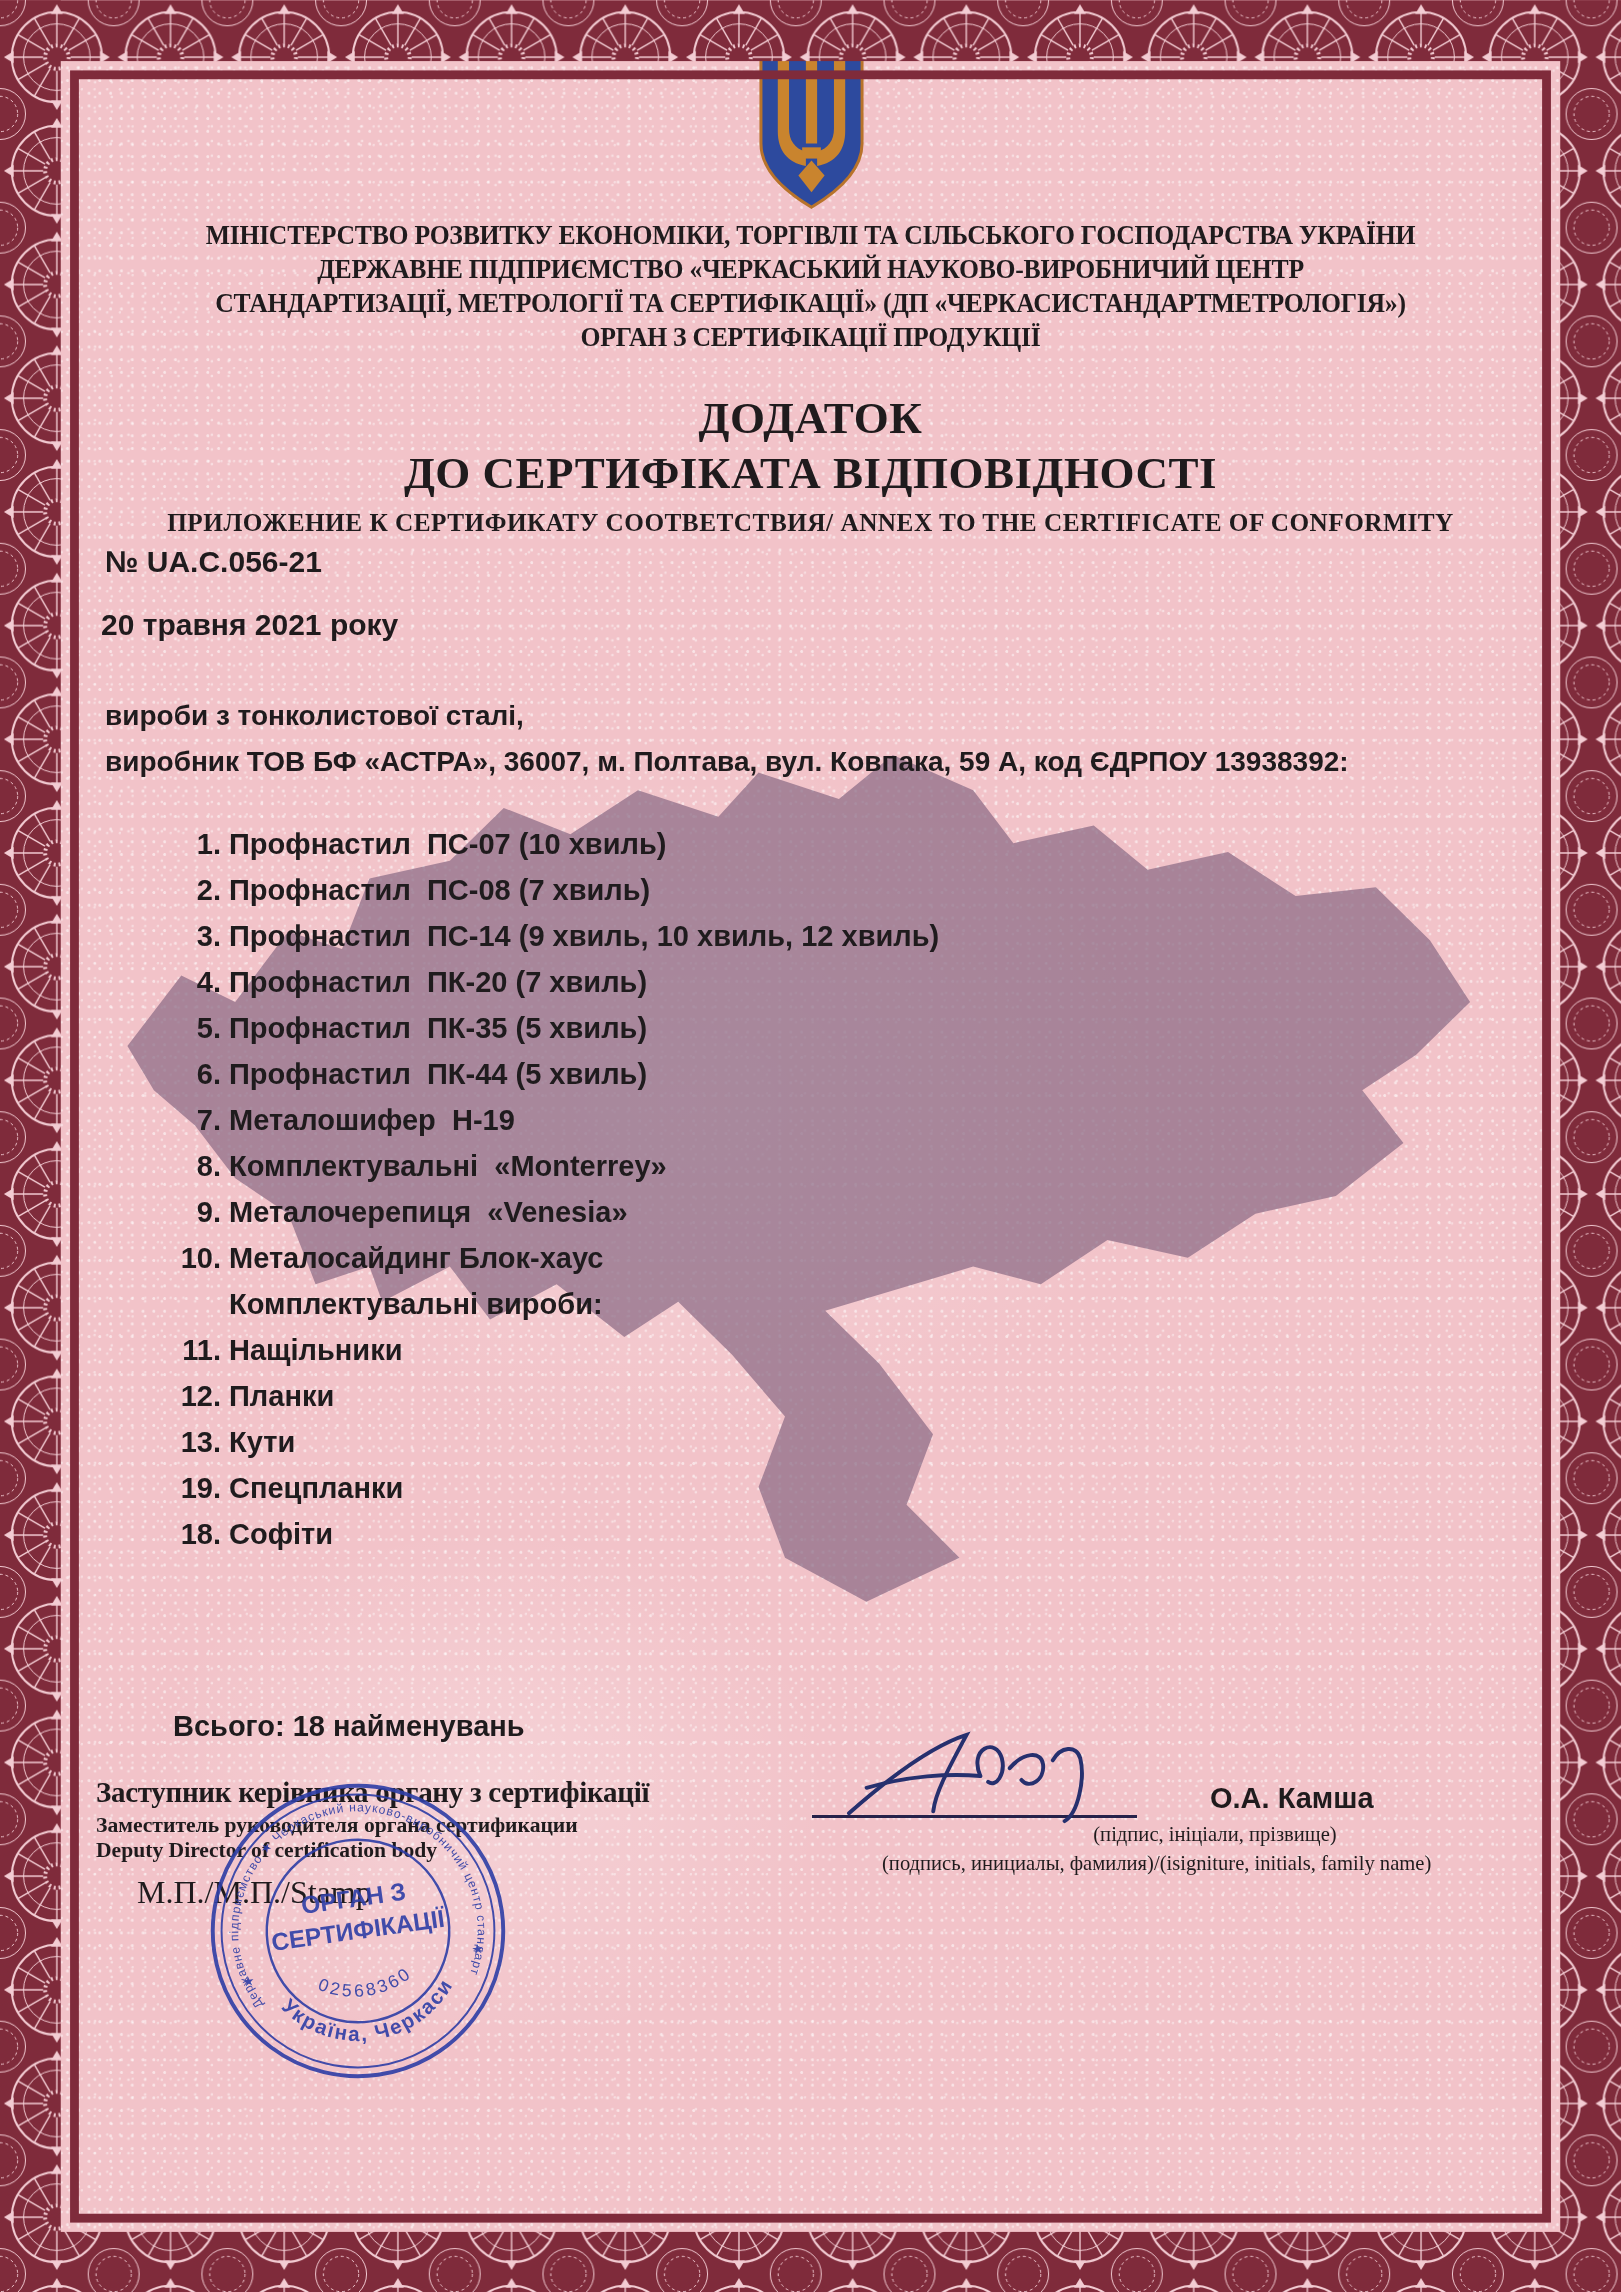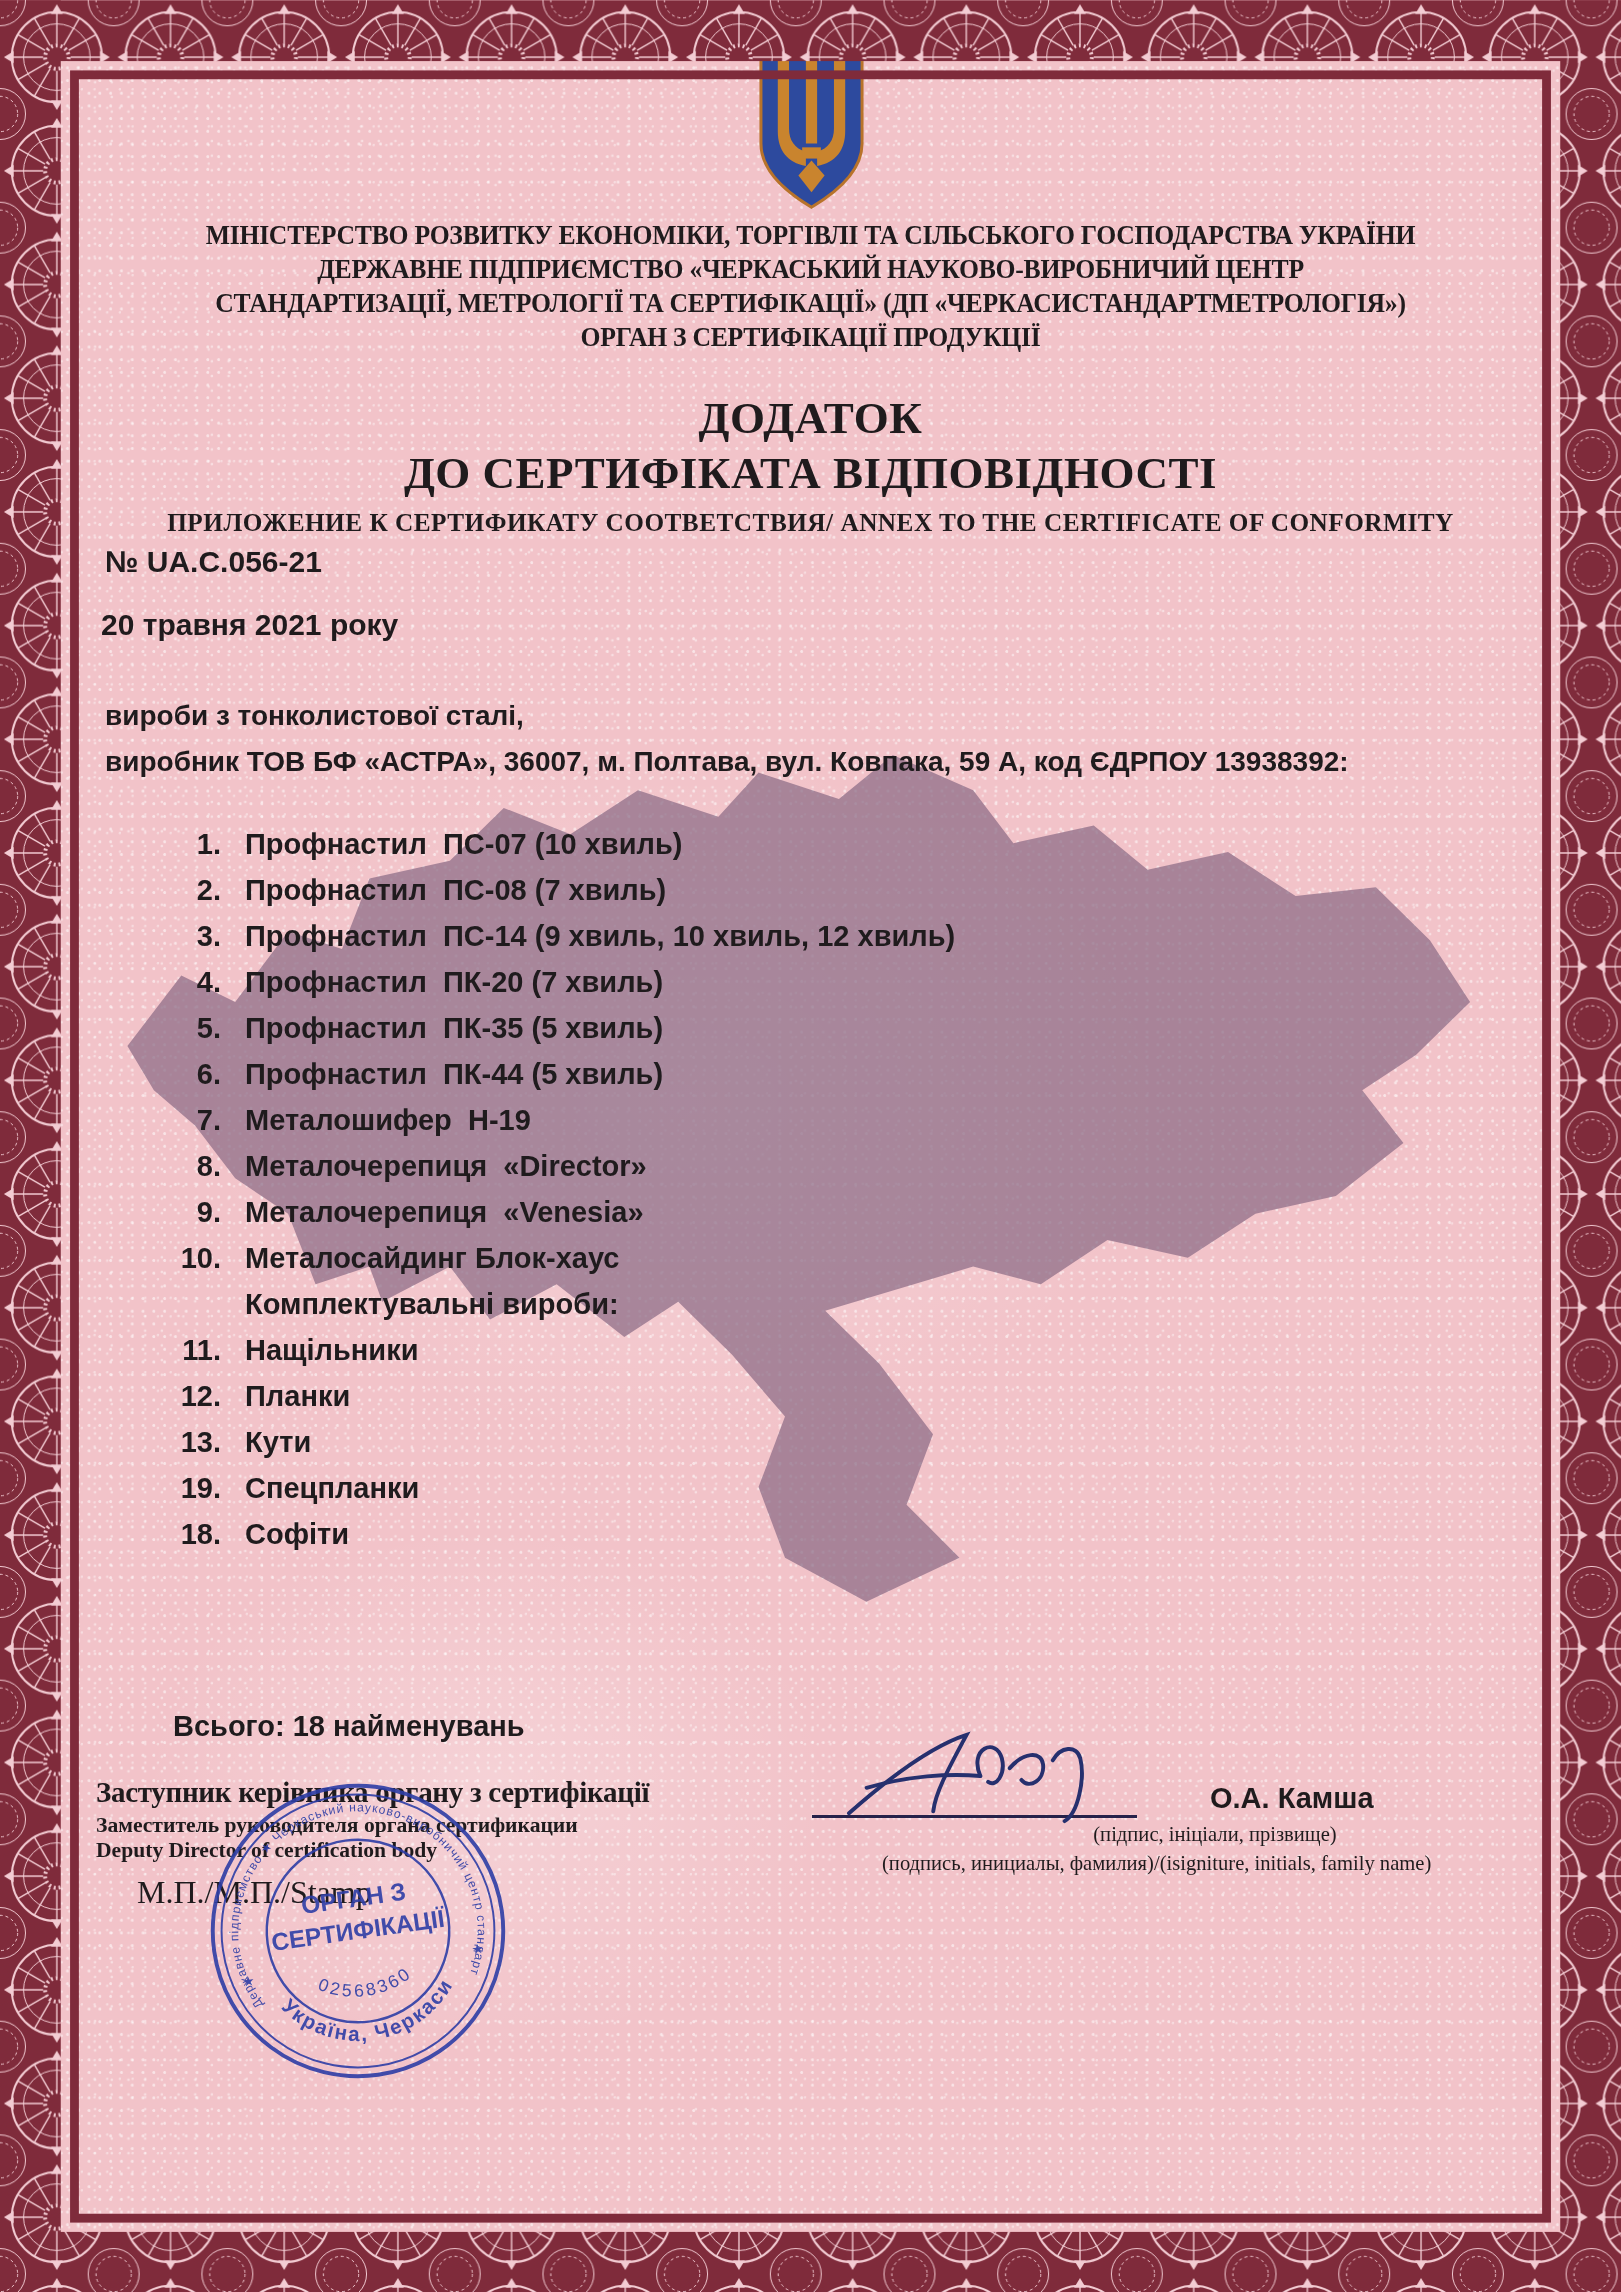--- a/index.html
+++ b/index.html
@@ -24,21 +24,21 @@
   .hline{font-size:26.5px;line-height:34px;letter-spacing:-0.3px;transform:scaleX(.97);}
   .title-big{font-size:45px;line-height:53px;letter-spacing:0.5px;}
   .subtitle{font-size:25.5px;letter-spacing:0.5px;transform:scaleX(.99);}
   
   .cert-no{font-size:30px;text-align:right;}
   .body-line{font-size:28px;}
   
   #list{left:167px;top:828px;z-index:3;}
   .row{display:flex;height:46px;align-items:flex-start;}
   .row .num{width:54px;text-align:right;font-size:29px;font-family:"Liberation Sans",sans-serif;font-weight:bold;}
-  .row .txt{margin-left:24px;font-size:29px;font-family:"Liberation Sans",sans-serif;font-weight:bold;white-space:pre;}
+  .row .txt{margin-left:8px;font-size:29px;font-family:"Liberation Sans",sans-serif;font-weight:bold;white-space:pre;}
   .cap-sm{font-size:20.6px;} .z3{z-index:3;}
   #sig-line{left:812px;top:1815px;width:325px;height:2.9px;background:#26224a;z-index:3;}
   #border-svg{left:0;top:0;z-index:6;pointer-events:none;}
   #map-svg{left:0;top:0;z-index:1;pointer-events:none;}
   #stamp-svg{left:201px;top:1774px;z-index:5;transform:rotate(-8deg);opacity:.9;}
   #sig-svg{left:843px;top:1727px;z-index:4;}
   #emblem-svg{left:755px;top:35px;z-index:3;}
 </style>
 </head>
 <body>
@@ -115,21 +115,21 @@
     <span class="txt">Профнастил  ПК-44 (5 хвиль)</span>
   </div>
 
   <div class="row">
     <span class="num">7.</span>
     <span class="txt">Металошифер  Н-19</span>
   </div>
 
   <div class="row">
     <span class="num">8.</span>
-    <span class="txt">Металочерепиця  «Director»</span>
+    <span class="txt">Комплектувальні  «Monterrey»</span>
   </div>
 
   <div class="row">
     <span class="num">9.</span>
     <span class="txt">Металочерепиця  «Venesia»</span>
   </div>
 
   <div class="row">
     <span class="num">10.</span>
     <span class="txt">Металосайдинг Блок-хаус</span>

